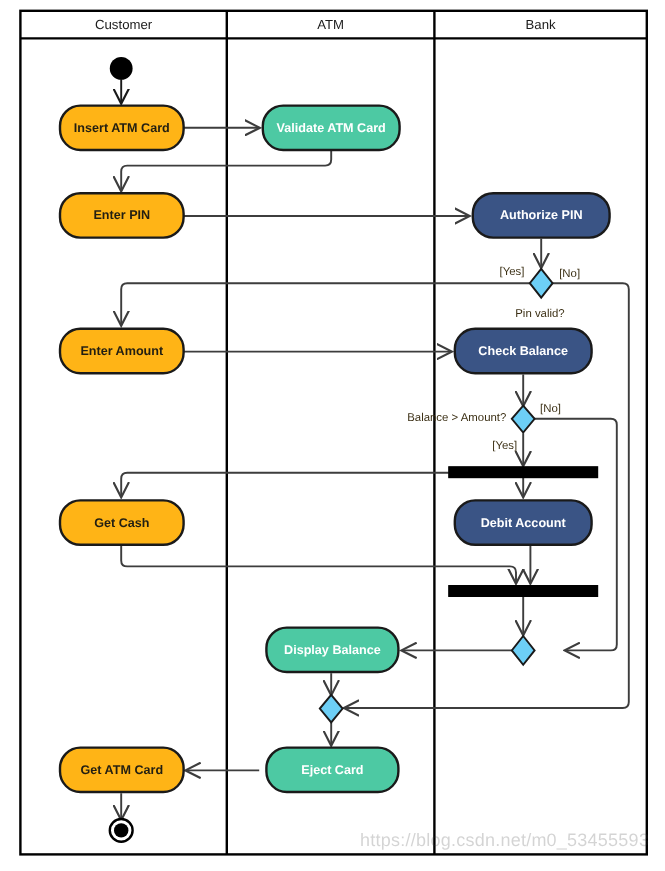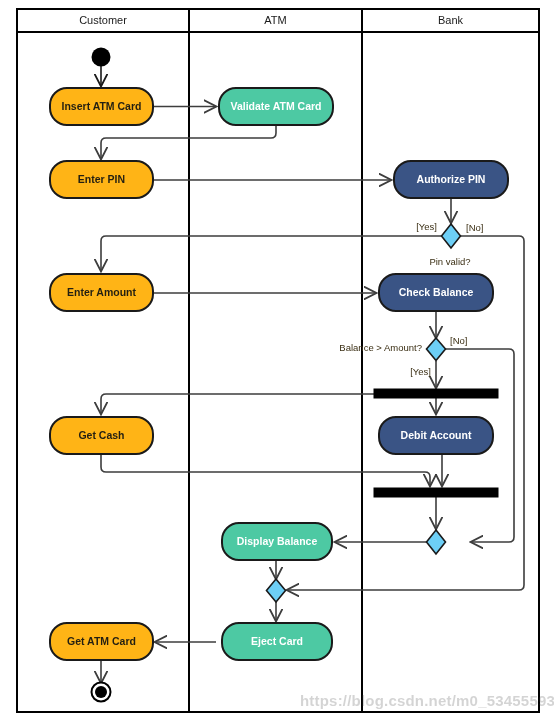--- a/index.html
+++ b/index.html
@@ -102,21 +102,20 @@
   .watermark {
     position: absolute;
     left: 300px;
     top: 692px;
     font-family: "Liberation Sans", sans-serif;
     font-size: 15px;
     color: rgba(60,60,60,0.22);
     letter-spacing: 0.2px;
     white-space: nowrap;
     pointer-events: none;
-    font-weight: bold;
   }
 </style>
 </head>
 <body>
 
 <div id="diagram-root">
 
   <svg id="uml" viewBox="0 0 554 726" xmlns="http://www.w3.org/2000/svg">
 
     <defs>

